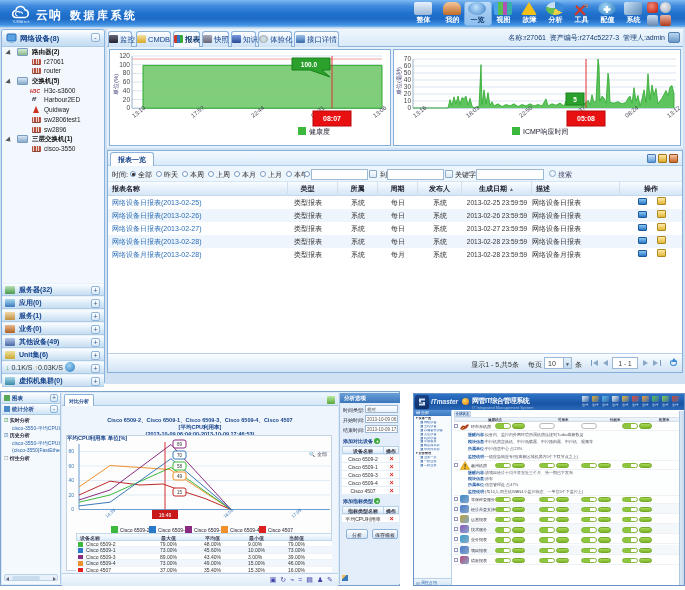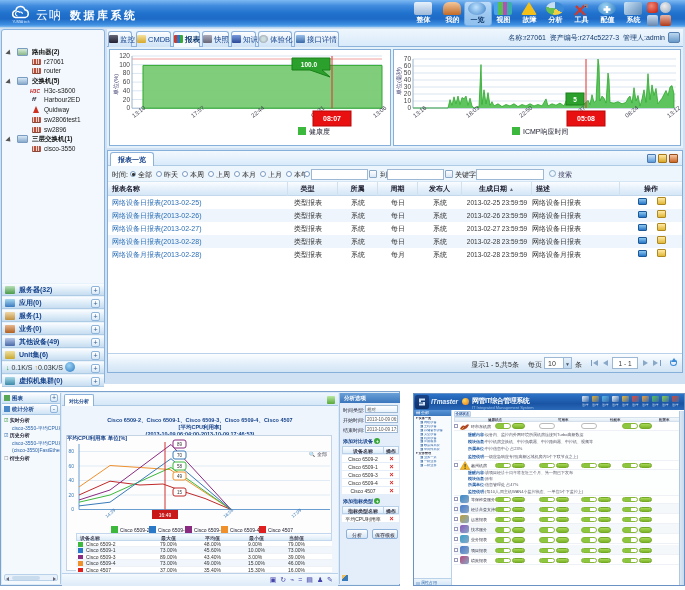--- a/index.html
+++ b/index.html
@@ -47,21 +47,21 @@
 </style>
 </head>
 <body>
 <div id="win1">
  <div id="hd">
   <svg class="abs" style="left:10px;top:5px" width="22" height="18" viewBox="0 0 22 18">
    <path d="M5.5 12.5 a3.6 3.6 0 0 1 .4-7.1 a4.6 4.6 0 0 1 9-0.6 a3.9 3.9 0 0 1 .6 7.6 z" fill="none" stroke="#fff" stroke-width="1.5"></path>
    <path d="M7.5 11 a2.3 2.3 0 1 1 2-3.8 a2.1 2.1 0 0 1 3 1.6" fill="none" stroke="#fff" stroke-width="1.1"></path>
    <text x="11" y="17.5" font-size="3" fill="#cfe6ff" text-anchor="middle">YUNNA tech</text>
   </svg>
-  <div class="abs" style="left:36px;top:7px;font-size:12px;font-weight:normal;color:#fff;letter-spacing:1px">云呐</div>
+  <div class="abs" style="left:36px;top:7px;font-size:12px;font-weight:bold;color:#fff;letter-spacing:1px">云呐</div>
   <div class="abs" style="left:70px;top:8px;font-size:11px;color:#fff;letter-spacing:2.5px;font-weight:bold">数据库系统</div>
   <div class="abs" style="left:464px;top:1px;width:28px;height:25px;background:linear-gradient(#cfe7fb,#9fcbf2);border:1px solid #7fb4e8;border-radius:3px;opacity:.85"></div>
   <div class="hico" style="left:410px">
         <div class="ic" style="background:linear-gradient(#e8f2fc,#9db8d8)"></div>
         <div class="lb">整 体</div>
       </div>
   <div class="hico" style="left:439px">
         <div class="ic" style="background:linear-gradient(#f4c79a,#c06a28);border-radius:6px 6px 2px 2px"></div>
         <div class="lb">我 的</div>
       </div>
@@ -97,20 +97,24 @@
   <div class="hico" style="left:620px">
         <div class="ic" style="background:linear-gradient(135deg,#cfe6f8,#5a88b8)"></div>
         <div class="lb">系 统</div>
       </div>
   <div class="abs" style="left:647px;top:2px;width:11px;height:11px;background:radial-gradient(circle at 40% 35%,#f08878,#c01808);border-radius:3px"></div>
   <div class="abs" style="left:660px;top:2px;width:11px;height:11px;background:radial-gradient(circle at 40% 35%,#eee,#98a8bc);border-radius:6px"></div>
   <div class="abs" style="left:647px;top:15px;width:11px;height:11px;background:linear-gradient(#c8dcf0,#6888b0);border-radius:2px"></div>
   <div class="abs" style="left:660px;top:15px;width:11px;height:11px;background:linear-gradient(#e8b8a8,#b03818);border-radius:2px"></div>
  </div>
  <div id="sidebar">
+  <div class="sbtitle"><svg class="abs" style="left:4px;top:3px" width="11" height="11">
+          <rect x="1" y="1" width="9" height="7" rx="1" fill="#5aa2e2" stroke="#2a6db5"></rect>
+          <rect x="3.5" y="8" width="4" height="2" fill="#88b8e0"></rect>
+        </svg>网络设备(8)<div class="pm" style="top:3px">-</div></div>
   <div class="tree">
    <div class="trow"><i class="arr"></i><i class="gic" style="background:linear-gradient(#d8ecd8,#8ab88a)"></i><b>路由器(2)</b></div>
    <div class="trow sub"><i class="dic" style="background:linear-gradient(#c87858,#8a4838)"></i>r27061</div>
    <div class="trow sub"><i class="dic" style="background:linear-gradient(#c87858,#8a4838)"></i>router</div>
    <div class="trow"><i class="arr"></i><i class="gic" style="background:linear-gradient(#d8e8f4,#88aacc)"></i><b>交换机(5)</b></div>
    <div class="trow sub"><span style="position:absolute;left:28px;top:1px;font-size:5px;font-weight:bold;color:#c01818;font-style:italic">H3C</span>H3c-s3600</div>
    <div class="trow sub"><span style="position:absolute;left:30px;top:0;font-size:6px;font-style:italic;font-weight:bold;color:#223">ff</span>Harbour2ED</div>
    <div class="trow sub"><span style="position:absolute;left:31px;top:1px;width:0;height:0;border-left:3.5px solid transparent;border-right:3.5px solid transparent;border-bottom:7px solid #d03020"></span>Quidway</div>
    <div class="trow sub"><i class="dic" style="background:linear-gradient(#c87858,#8a4838)"></i>sw2806test1</div>
    <div class="trow sub"><i class="dic" style="background:linear-gradient(#c87858,#8a4838)"></i>sw2896</div>

